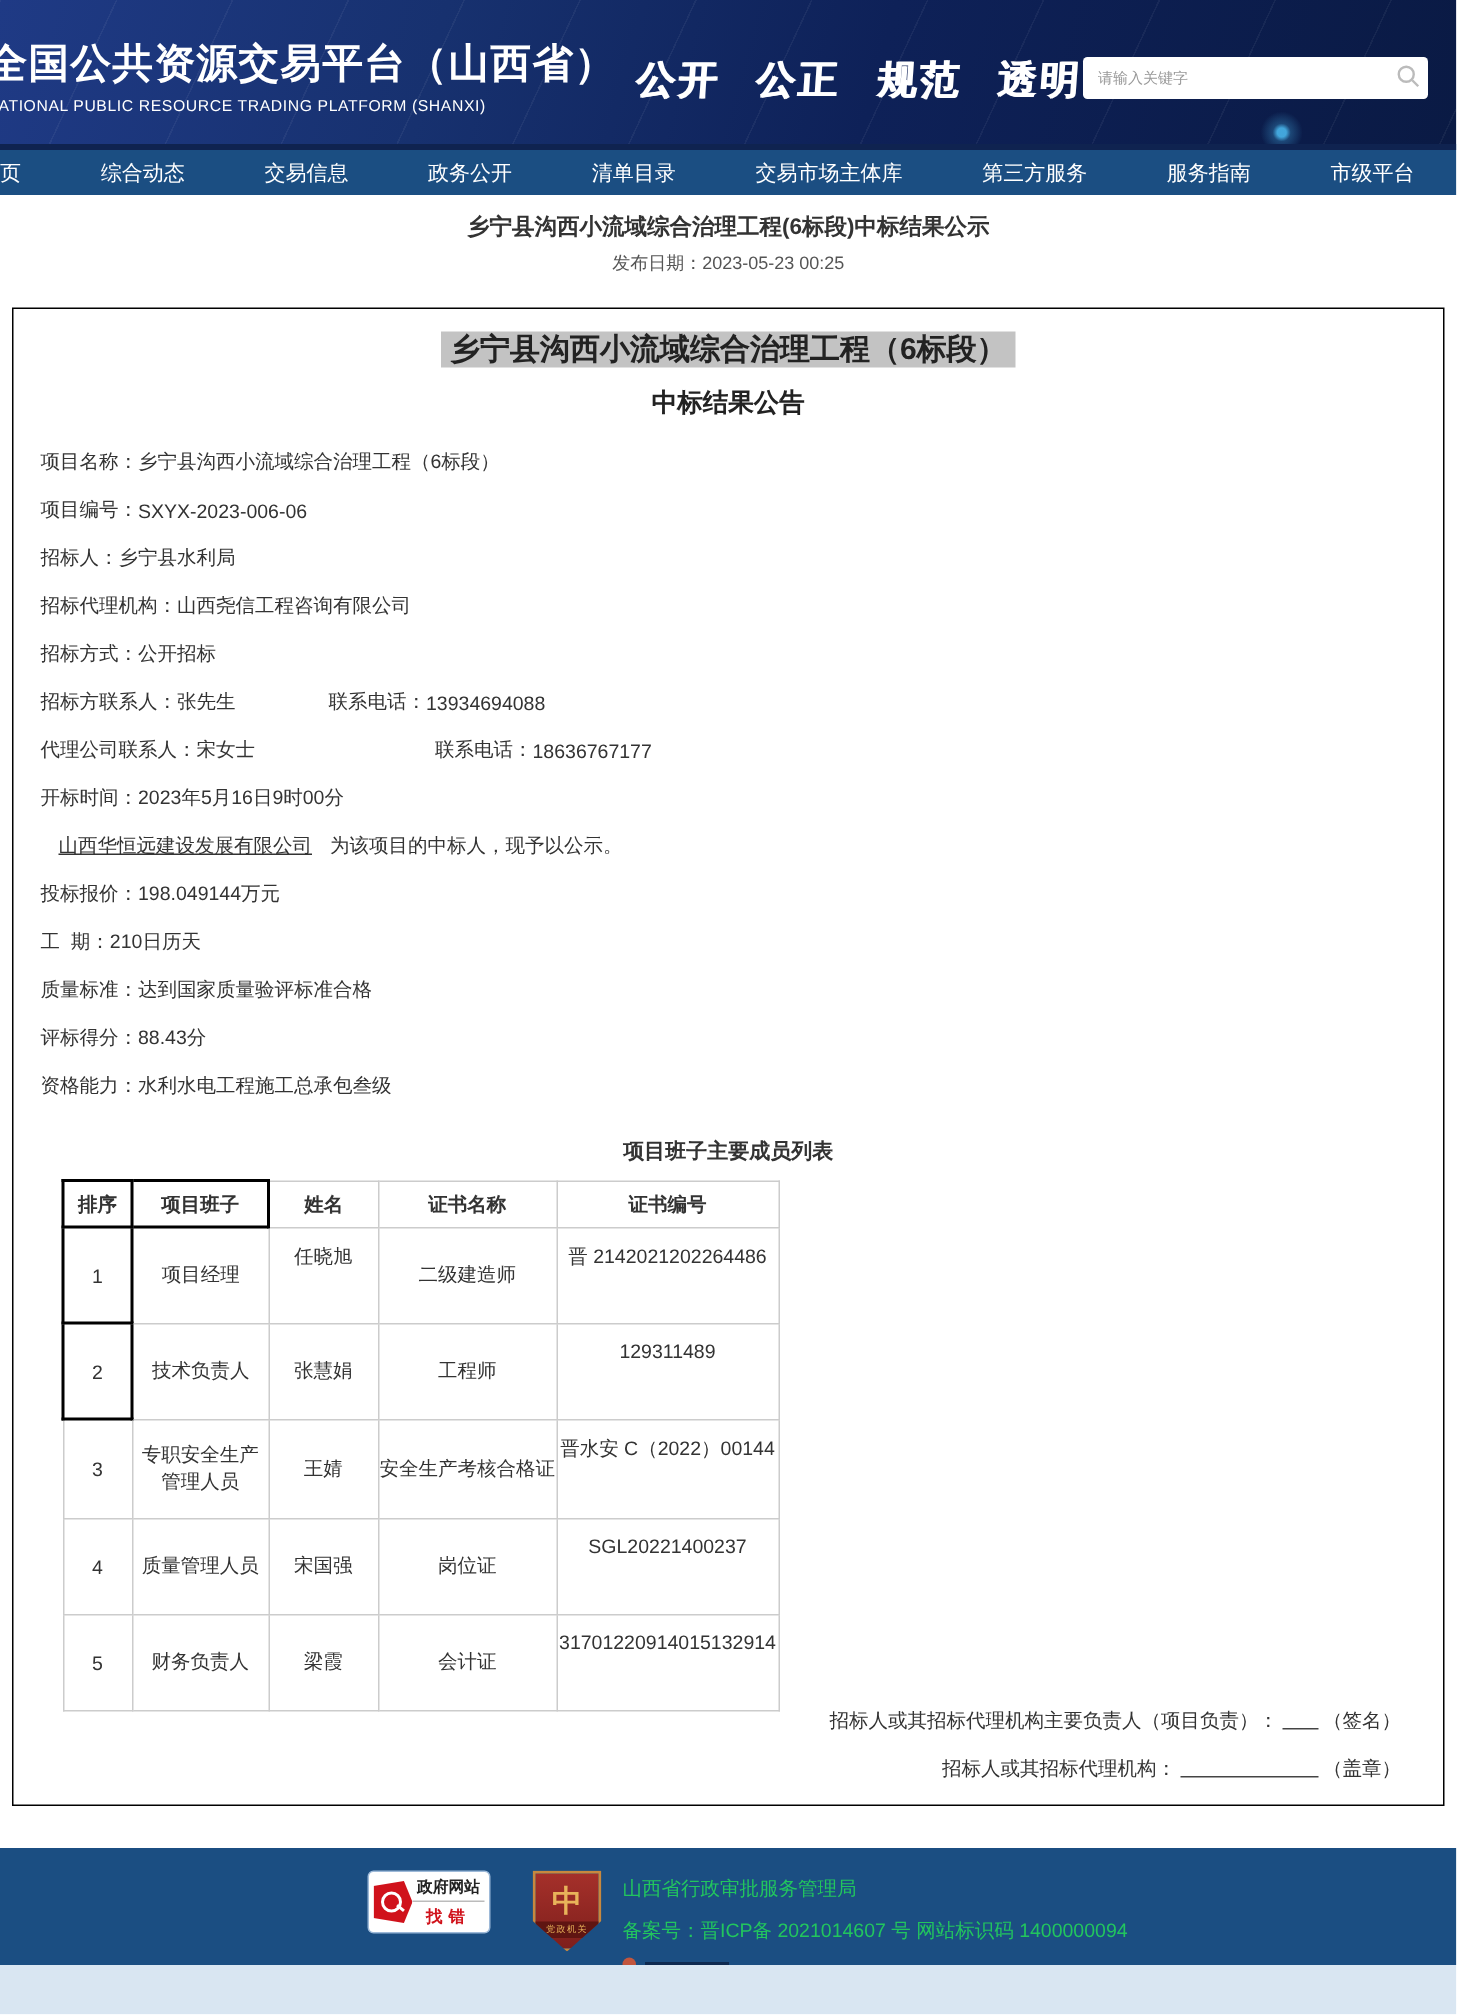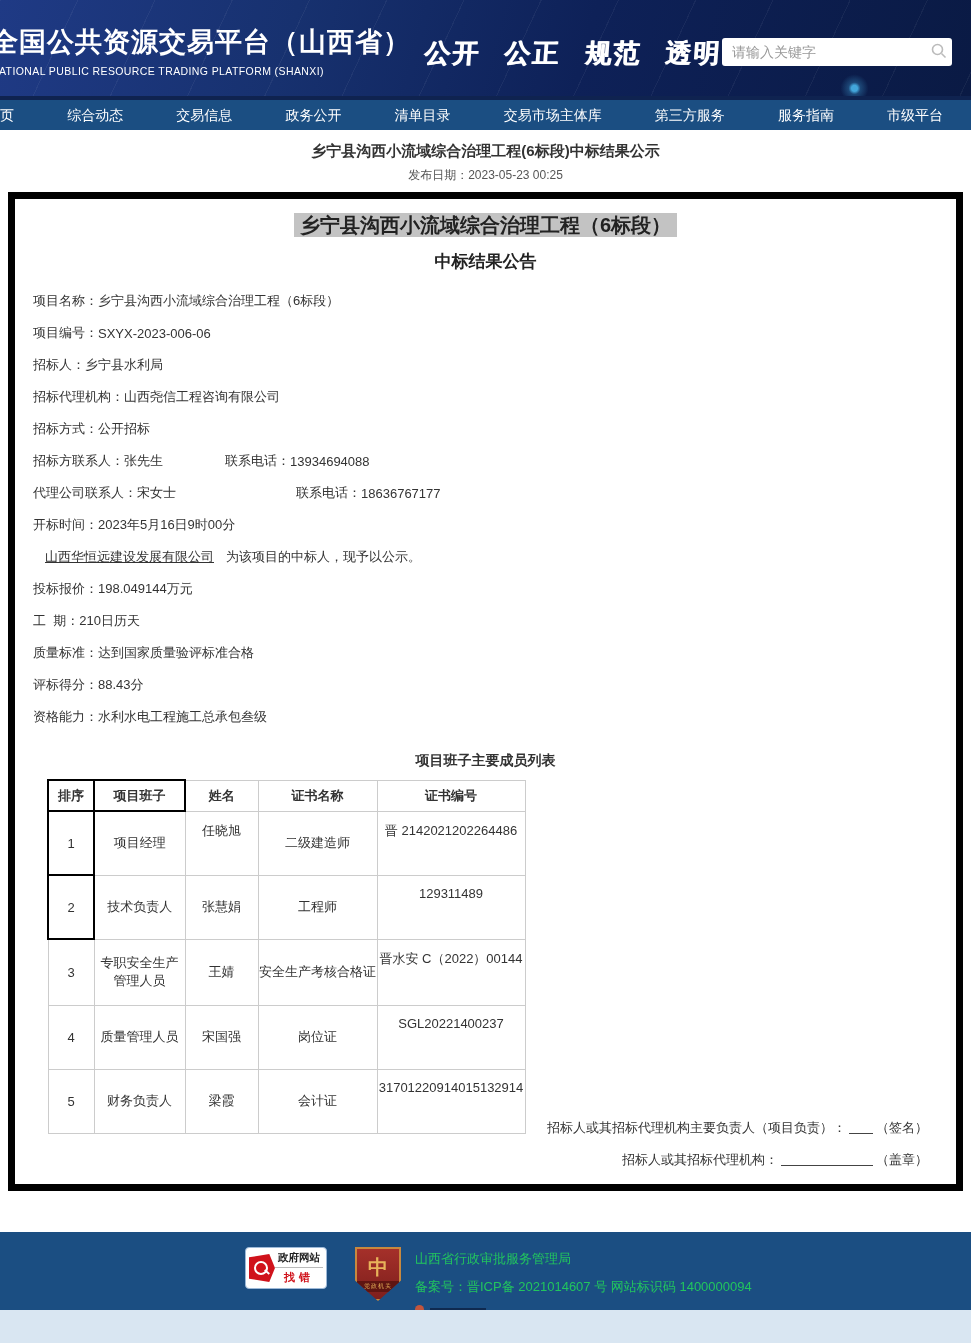--- a/index.html
+++ b/index.html
@@ -19,36 +19,36 @@
   }
   .logo{ position:absolute; left:-9px; top:24px; color:#fff; }
   .logo-title{ font-size:27px; font-weight:bold; letter-spacing:1px; white-space:nowrap; }
   .logo-sub{ font-size:10.5px; margin-top:5px; letter-spacing:.4px; white-space:nowrap; }
   .slogan{ position:absolute; left:424px; top:36px; color:#fff; white-space:nowrap; }
   .slogan span{ display:inline-block; font-size:26px; font-weight:900; margin-right:20px;
     transform:skewX(-4deg); text-shadow:1px 0 0 #fff; letter-spacing:2px;}
   .search-wrap{ position:absolute; right:19px; top:38px; width:230px; height:28px;
     background:#fff; border-radius:3px; display:flex; align-items:center; }
   .search-input{ flex:1; border:none; outline:none; background:transparent;
-    font-size:14px; color:#a21caf; padding:0 6px 0 10px; }
+    font-size:10px; color:#a21caf; padding:0 6px 0 10px; }
   .search-input::placeholder{ color:#999; }
   .search-btn{ width:26px; height:26px; border:none; background:transparent; cursor:pointer;
     display:flex; align-items:center; justify-content:center; }
 
   
   .nav{ height:34px; background:#1b4e82; border-top:4px solid #0f2350; }
   .nav ul{ list-style:none; display:flex; justify-content:space-between;
     margin-left:-14px; padding-right:28px; height:30px; }
   .nav li{ color:#fff; font-size:14px; line-height:30px; white-space:nowrap; cursor:pointer; }
 
   
   .main{ height:1102px; background:#fff; overflow:hidden; }
   .page-title{ padding-top:12px; text-align:center; font-size:15px; font-weight:bold; color:#333; }
   .publish{ text-align:center; font-size:12px; color:#555; margin-top:6px; }
-  .doc-box{ margin:8px 8px 0 8px; height:999px; border:7px solid #000000; position:relative;
+  .doc-box{ margin:21px 8px 0 8px; height:999px; border:1px solid #000000; position:relative;
     padding:0 18px; }
   .doc-t1{ text-align:center; margin-top:13px; }
   .doc-t1 span{ background:#c3c3c3; font-size:20px; font-weight:bold; color:#222; padding:1px 6px; }
   .doc-t2{ text-align:center; margin-top:11px; font-size:17px; font-weight:bold; color:#222; }
   .fields{ margin-top:12px; }
   .line{ height:32px; display:flex; align-items:center; font-size:13px; color:#333; white-space:pre; }
   .gap1{ display:inline-block; width:62px; }
   .gap2{ display:inline-block; width:120px; }
   .para{ text-indent:12px; }
   .para .company{ text-decoration:underline; }

